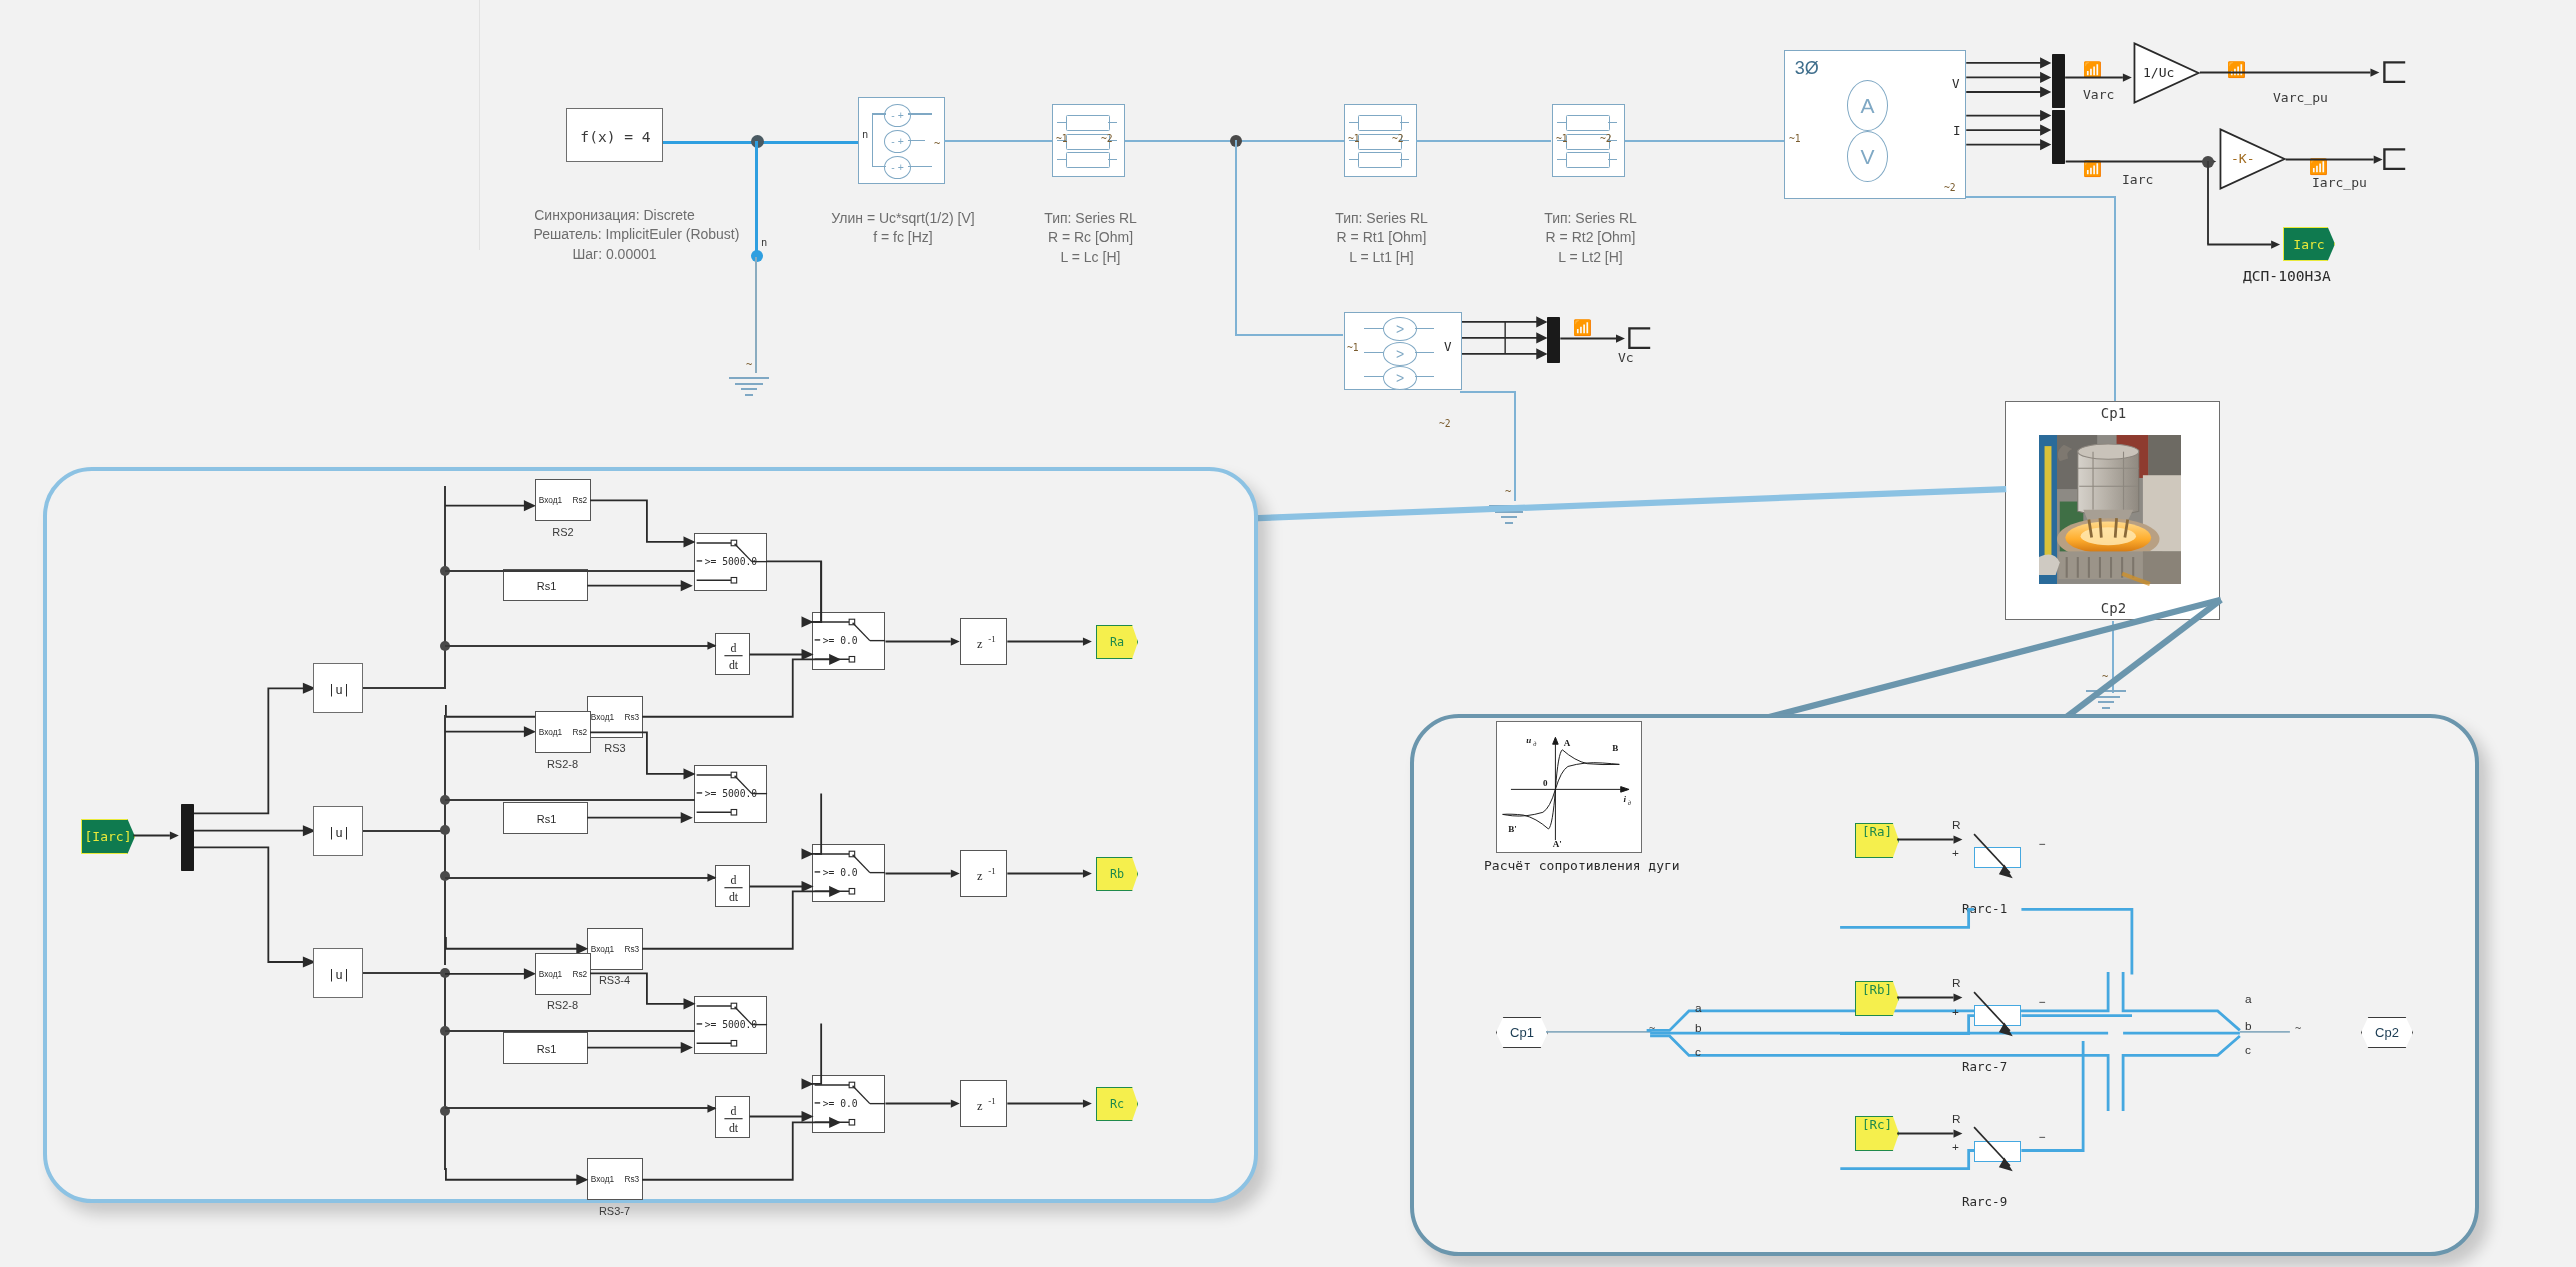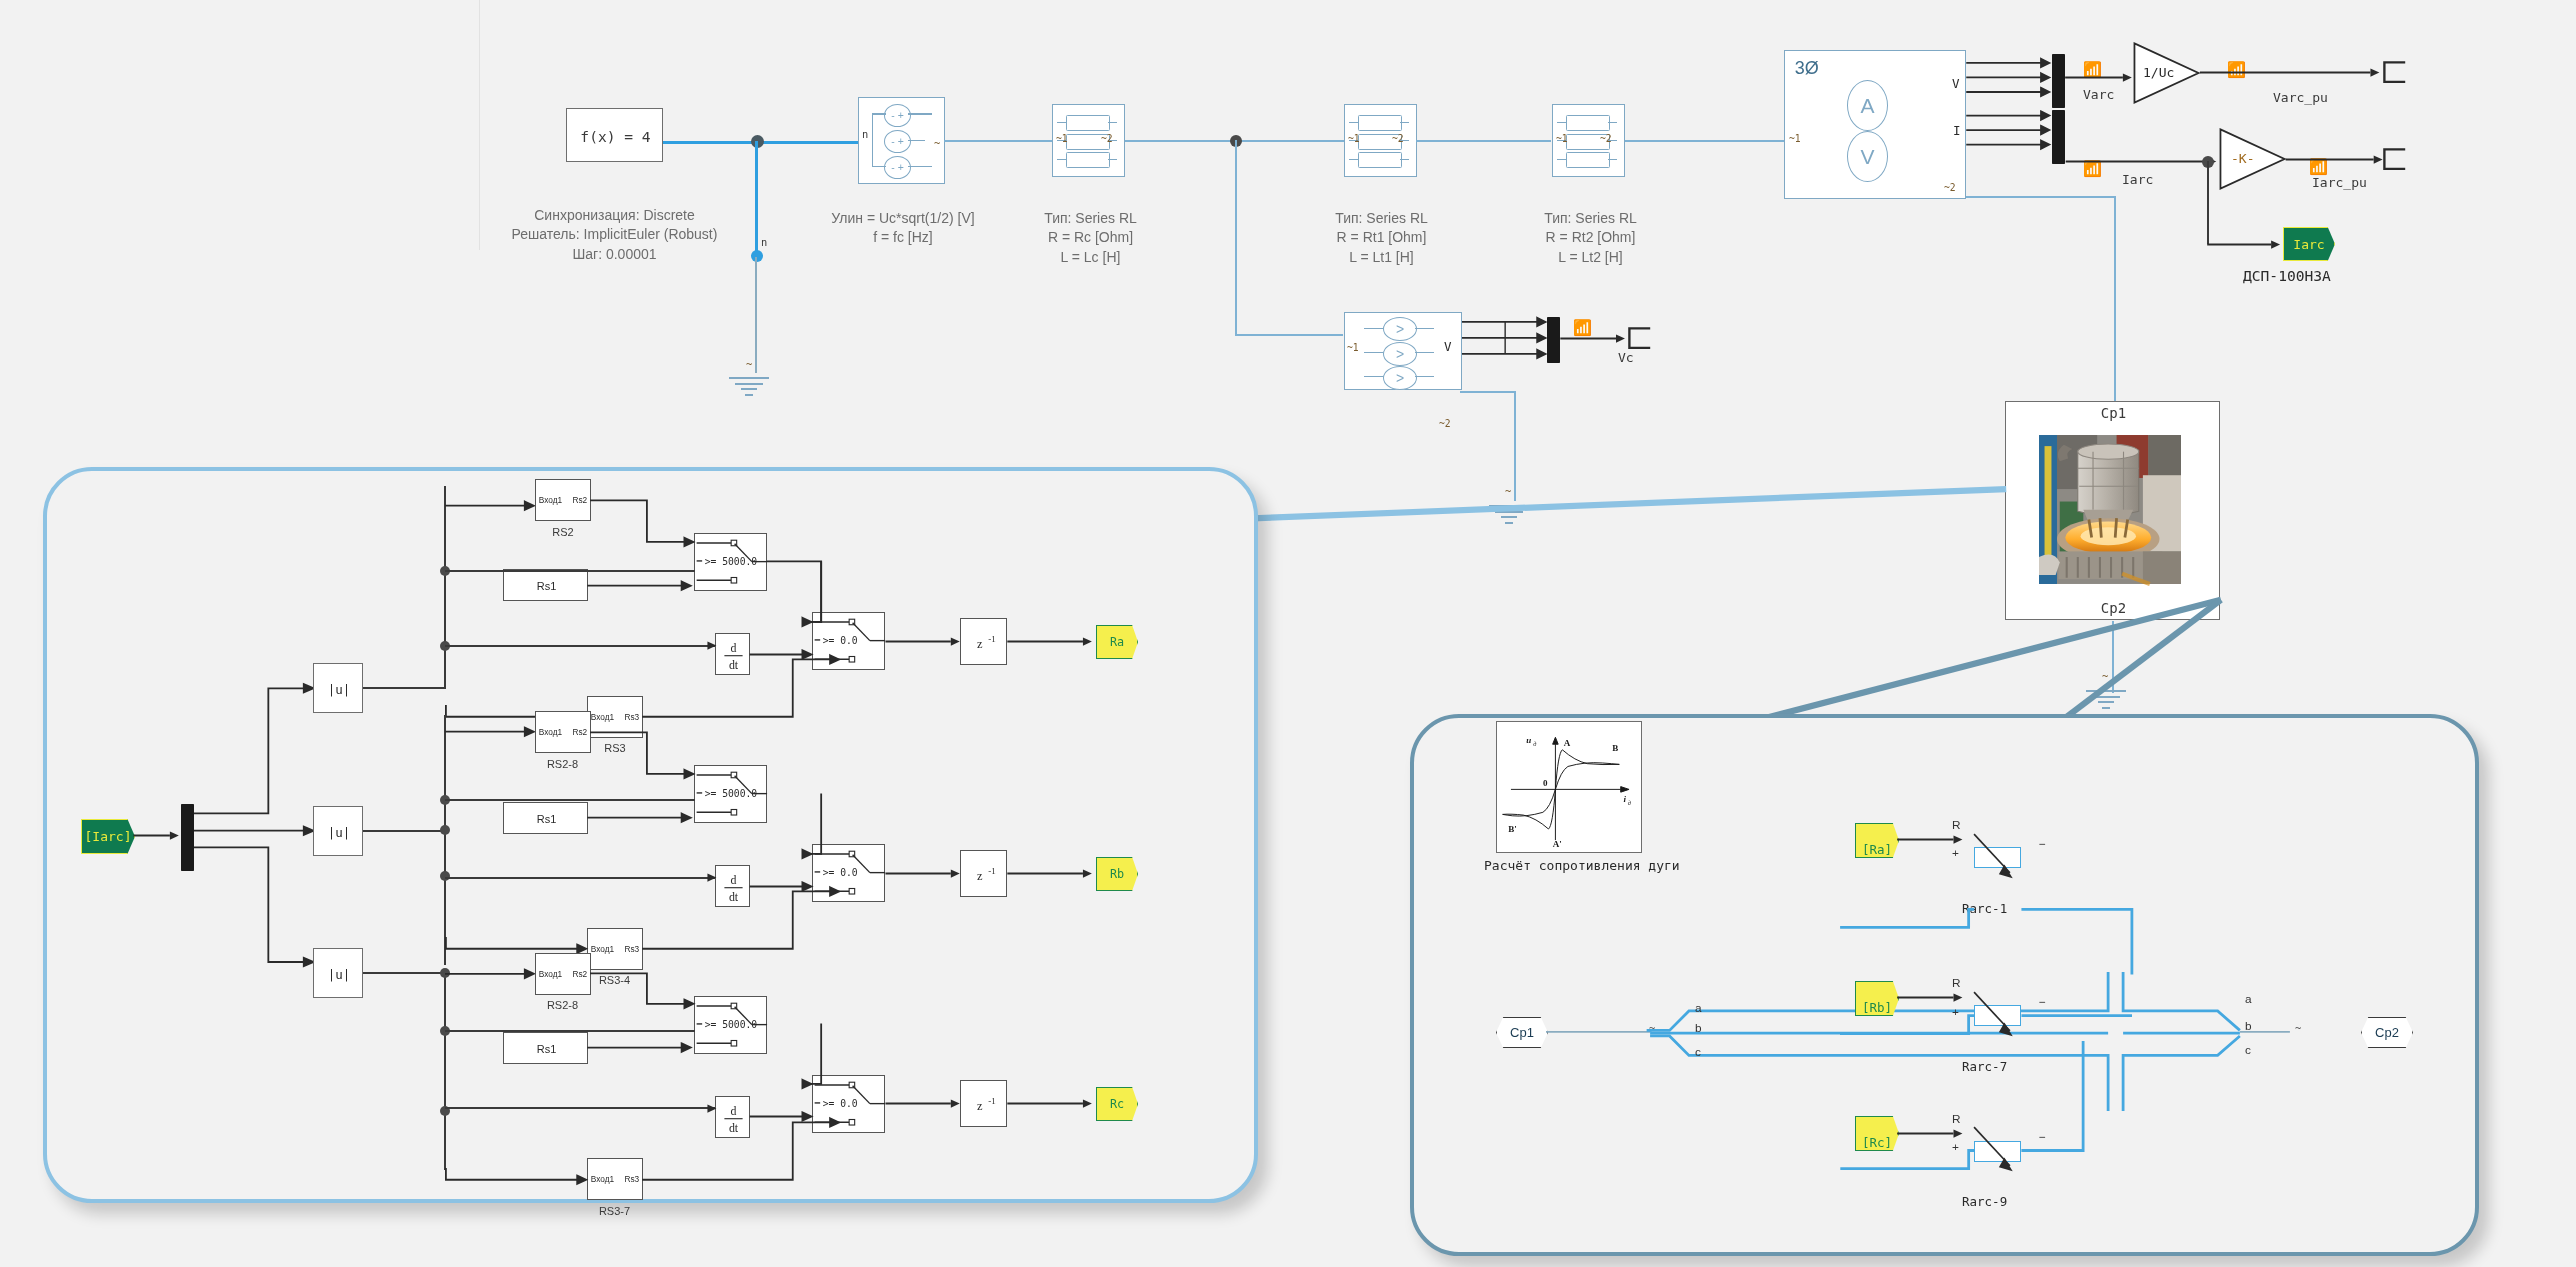--- a/index.html
+++ b/index.html
@@ -35,21 +35,21 @@
 
   .dot{position:absolute;border-radius:50%;background:#2f9fe0;}
   .dotd{position:absolute;border-radius:50%;background:#4a4a4a;}
 
   .bus{position:absolute;background:#1a1a1a;border-radius:0.7px;}
 
   .goto-tag{position:absolute;background:#f5ef4d;border:1.4px solid #1f8a4c;
      color:#1f8a4c;font-family:"DejaVu Sans Mono",monospace;display:flex;align-items:center;
      justify-content:center;clip-path:polygon(0 0,86% 0,100% 50%,86% 100%,0 100%);}
   .from-tag{position:absolute;background:#f5ef4d;border:1.4px solid #1f8a4c;
-     color:#1f8a4c;font-family:"DejaVu Sans Mono",monospace;display:flex;align-items:flex-end;
+     color:#1f8a4c;font-family:"DejaVu Sans Mono",monospace;display:flex;align-items:flex-start;
      justify-content:center;clip-path:polygon(0 0,86% 0,100% 50%,86% 100%,0 100%);}
   .iarc-tag{position:absolute;background:#0f7a4f;border:1.4px solid #eaea3a;
      color:#eaea3a;font-family:"DejaVu Sans Mono",monospace;display:flex;align-items:center;
      justify-content:center;clip-path:polygon(0 0,86% 0,100% 50%,86% 100%,0 100%);}
   .from-green{position:absolute;background:#0f7a4f;border:1.4px solid #eaea3a;
      color:#eaea3a;font-family:"DejaVu Sans Mono",monospace;display:flex;align-items:center;
      justify-content:center;clip-path:polygon(0 0,86% 0,100% 50%,86% 100%,0 100%);}
 
   .hex{position:absolute;background:#fff;border:1.4px solid #3a3a3a;
      display:flex;align-items:center;justify-content:center;color:#1b3c53;
@@ -71,21 +71,21 @@
 <body>
 
 <div id="stage">
 
   <div class="abs" style="left:479px;top:0;width:0.7px;height:250px;background:#e2e2e2;"></div>
 
   <div class="blk blk-gray" style="left:566px;top:108px;width:97px;height:54px;">
     <div class="abs mono" style="left:0;top:0;width:97px;height:54px;display:flex;align-items:center;justify-content:center;font-size:14.6px;">f(x) = 4</div>
   </div>
   <div class="txt" style="left:514px;top:207px;font-size:14px;width:201px;text-align:center;">Синхронизация: Discrete</div>
-  <div class="txt" style="left:486px;top:226px;font-size:14px;width:257px;text-align:center;">Решатель: ImplicitEuler (Robust)</div>
+  <div class="txt" style="left:508px;top:226px;font-size:14px;width:257px;text-align:center;">Решатель: ImplicitEuler (Robust)</div>
   <div class="txt" style="left:514px;top:246px;font-size:14px;width:201px;text-align:center;">Шаг: 0.00001</div>
 
   <div class="w wh wblue" style="left:663px;top:141px;width:201px;height:2.8px;"></div>
   <div class="dot" style="left:751px;top:135px;width:13px;height:13px;background:#4a5a62;"></div>
 
   <div class="w wv wblue" style="left:755px;top:141px;width:2.8px;height:115px;"></div>
   <div class="port" style="left:761px;top:236px;font-size:10.4px;color:#3a3a3a;">n</div>
   <div class="dot" style="left:751px;top:250px;width:11.8px;height:11.8px;"></div>
   <div class="w wv wgray" style="left:755px;top:257px;width:2.1px;height:116px;"></div>
   <div class="port" style="left:746px;top:358px;font-size:10.4px;">~</div>

